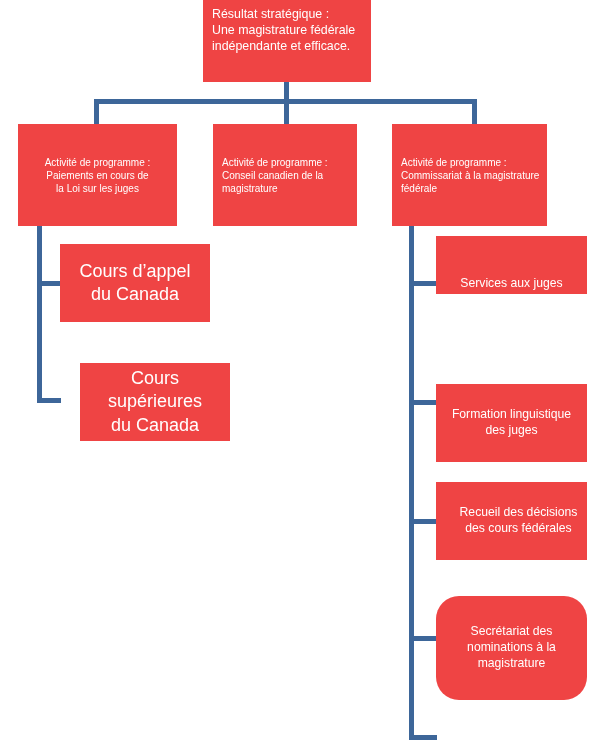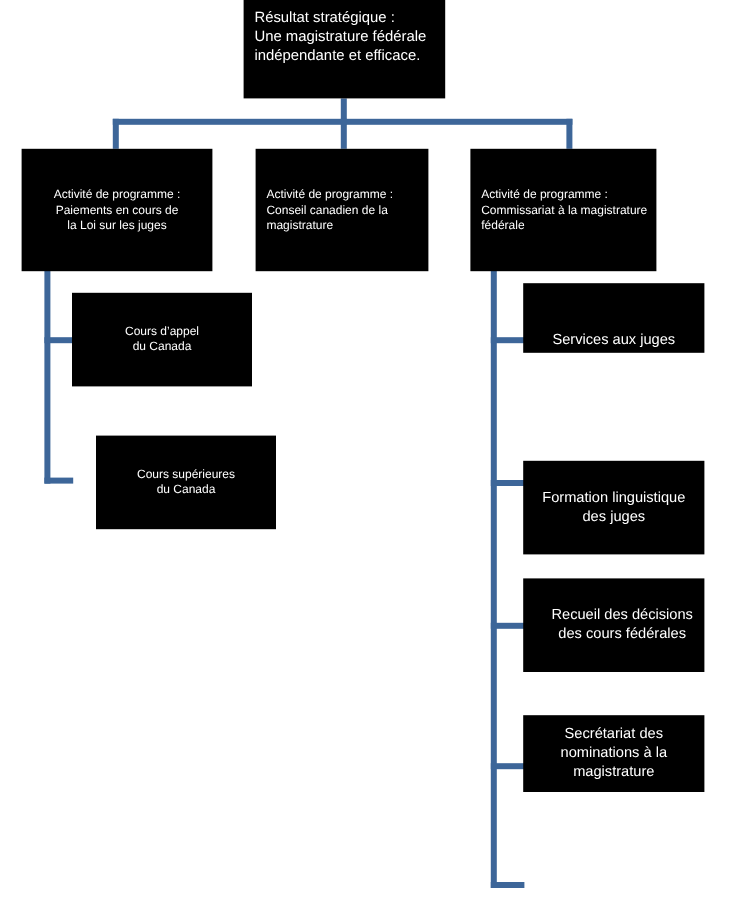--- a/index.html
+++ b/index.html
@@ -14,21 +14,21 @@
     overflow: hidden;
   }
   #canvas {
     position: relative;
     width: 608px;
     height: 753px;
     background: #ffffff;
   }
   .box {
     position: absolute;
-    background: #000000;
+    background: #ef4444;
     color: #ffffff;
     box-sizing: border-box;
     display: flex;
     flex-direction: column;
     justify-content: center;
     line-height: 1.30;
     overflow: hidden;
   }
   .box .txt {
     display: block;
@@ -60,37 +60,37 @@
   .pa-2 { left: 213px; width: 144px; padding-left: 9px; padding-right: 4px; }
   .pa-3 { left: 392px; width: 155px; padding-left: 9px; padding-right: 4px; }
 
   .ital { }
 
   
   .box-child-l {
     left: 60px;
     width: 150px;
     height: 78px;
-    font-size: 10px;
+    font-size: 18px;
     padding: 2px 6px;
   }
   .cl-1 { top: 244px; }
   .cl-2 { top: 363px; margin-left: 20px; }
 
   
   .box-child-r {
     left: 436px;
     width: 151px;
     font-size: 12.2px;
     padding: 2px 6px;
   }
   .cr-1 { top: 236px; height: 58px; justify-content: flex-end; }
   .cr-2 { top: 384px; height: 78px; }
   .cr-3 { top: 482px; height: 78px; padding-left: 20px; }
-  .cr-4 { top: 596px; height: 64px; }
+  .cr-4 { top: 596px; height: 104px; border-radius: 23px; }
   .cr-5 { top: 713px; height: 40px; }
 
   
   .ln {
     position: absolute;
     background: #3D6699;
   }
   .ln-v { width: 5px; }
   .ln-h { height: 5px; }
 

